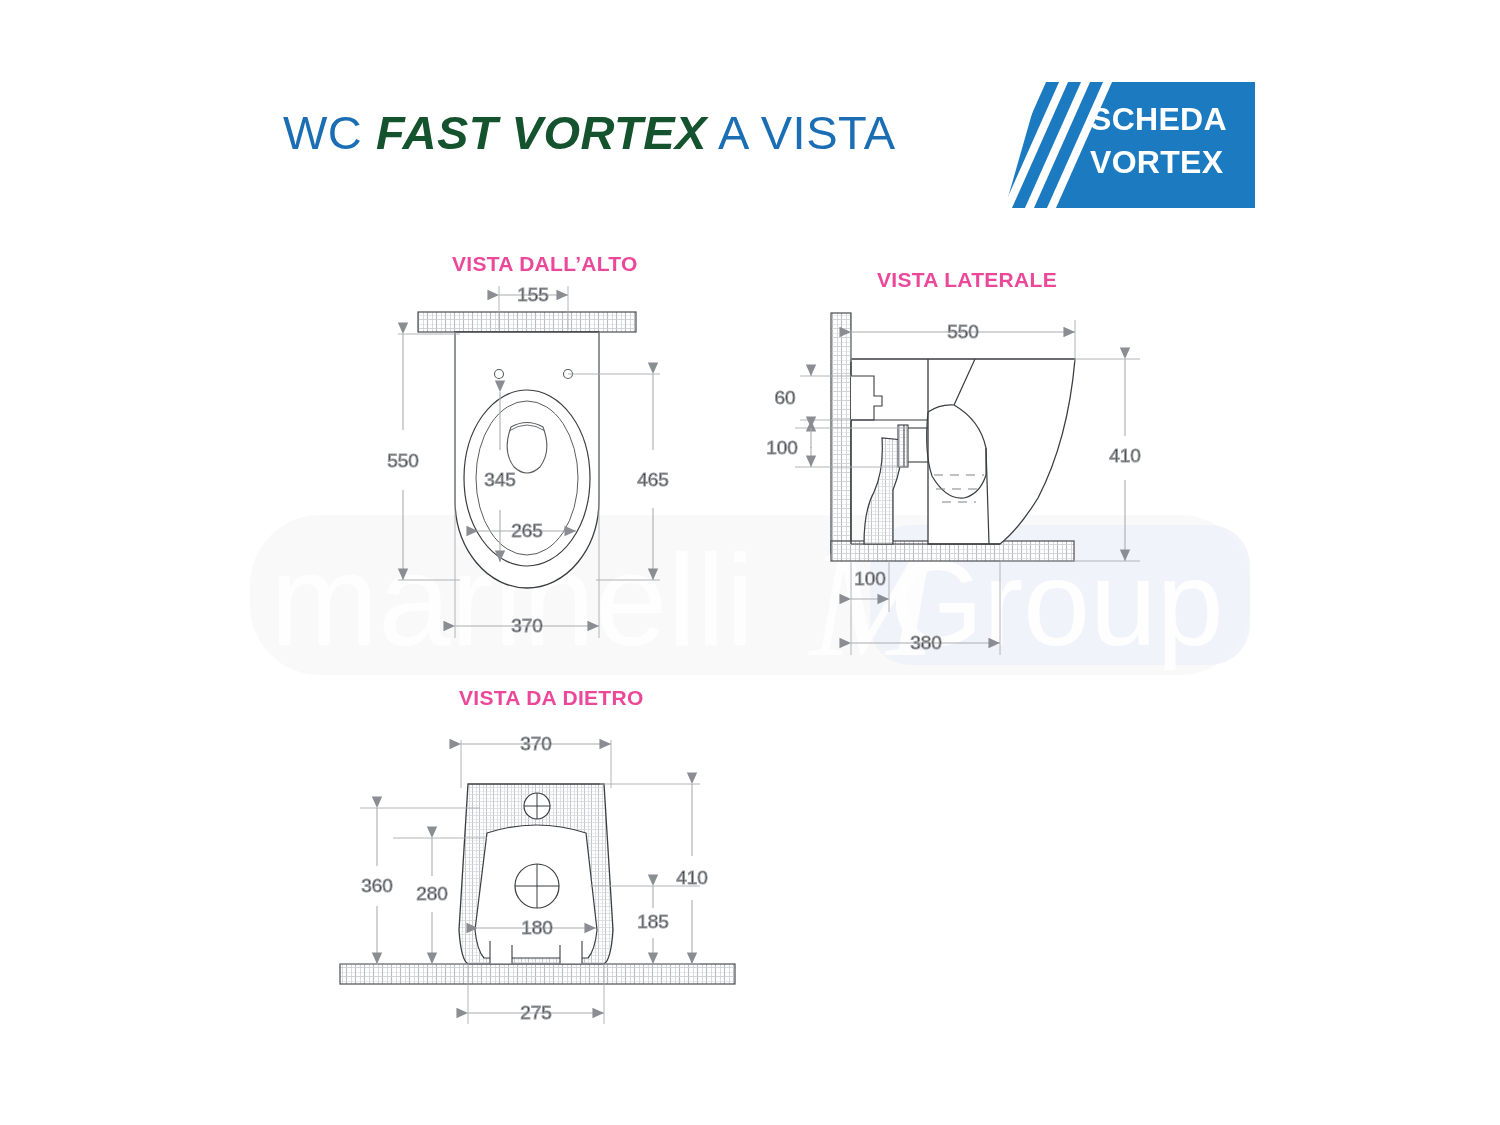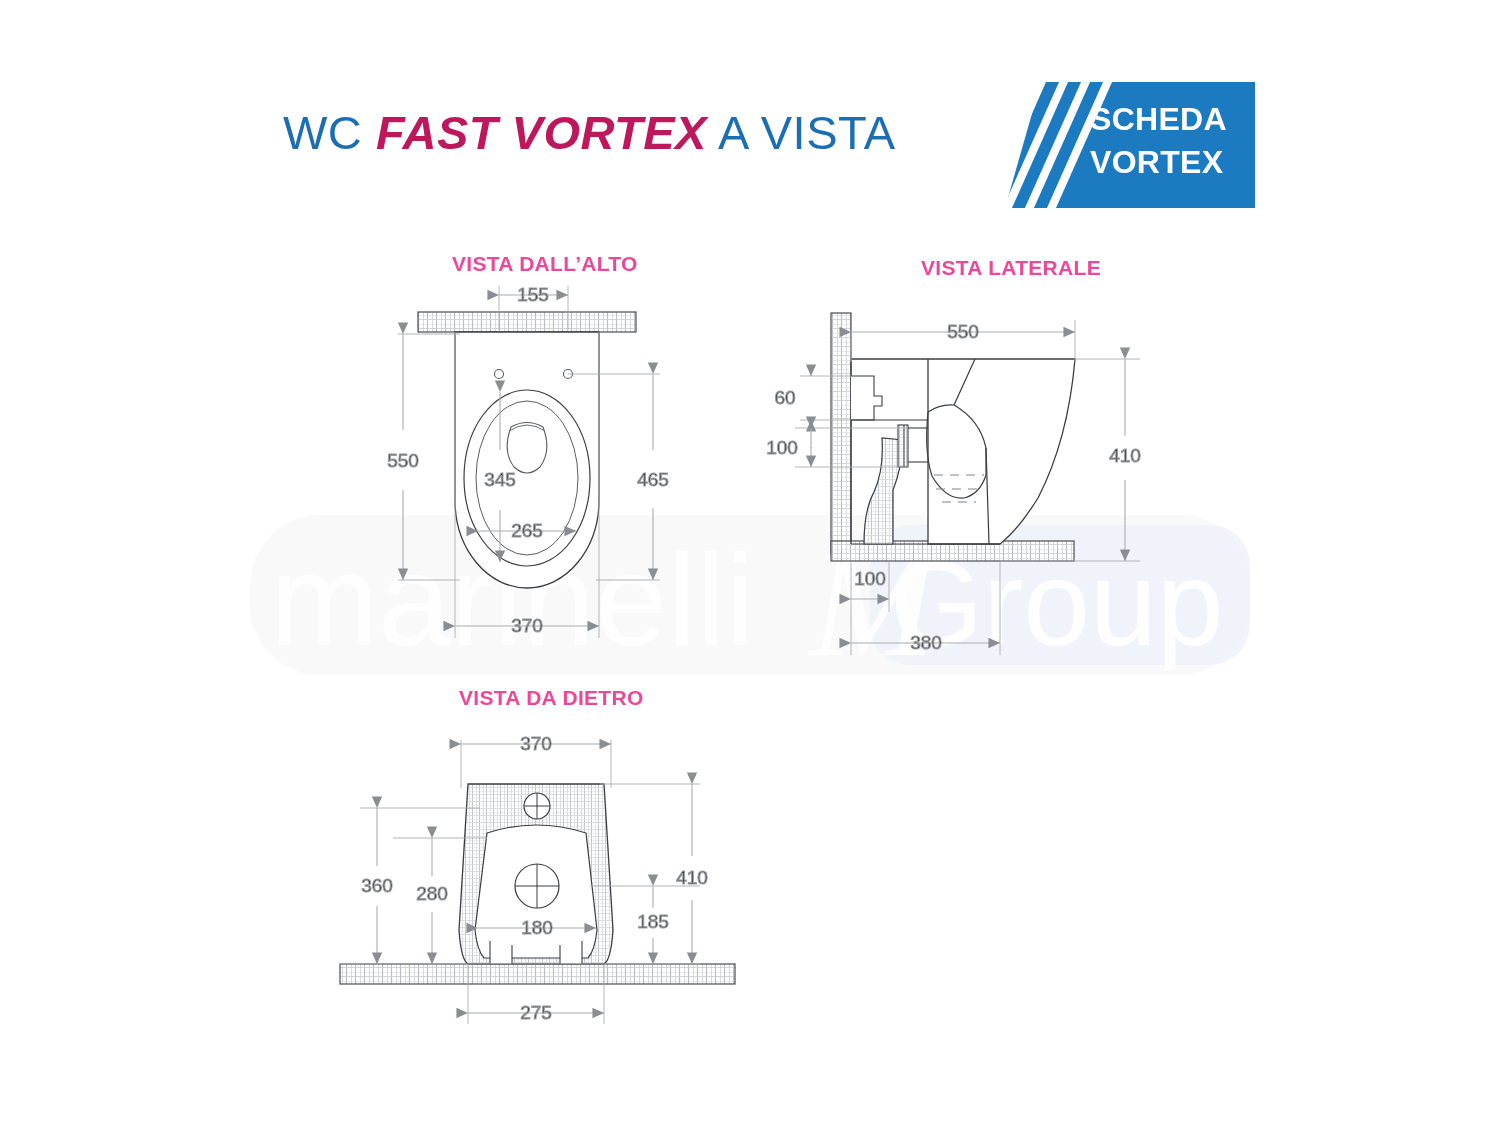--- a/index.html
+++ b/index.html
@@ -16,21 +16,21 @@
     position:absolute;left:250px;top:505px;width:1000px;height:180px;
     pointer-events:none;z-index:0;
   }
 
   
   .page-title{
     position:absolute;left:283px;top:105px;
     font-size:47px;letter-spacing:.5px;white-space:nowrap;
     color:#1b6eb4;font-weight:400;
   }
-  .page-title .em{font-weight:bold;font-style:italic;color:#be185d;}
+  .page-title .em{font-weight:bold;font-style:italic;color:#14532d;}
 
   .badge{
     position:absolute;left:965px;top:82px;width:290px;height:126px;
   }
   .badge-body{
     position:absolute;left:103px;top:0;width:187px;height:126px;
     background:#1b7ac0;
   }
   .badge-slant{
     position:absolute;left:40px;top:0;width:80px;height:126px;
@@ -47,21 +47,21 @@
     color:#fff;font-weight:bold;font-size:32px;line-height:43px;
     letter-spacing:.3px;
   }
 
   
   .view-title{
     position:absolute;color:#ec4899;font-weight:bold;font-size:21px;
     letter-spacing:.3px;white-space:nowrap;
   }
   #t-top{left:452px;top:252px;}
-  #t-side{left:877px;top:256px;margin-left:44px;}
+  #t-side{left:877px;top:268px;}
   #t-rear{left:452px;top:686px;margin-left:7px;}
 
   
   .draw{position:absolute;left:0;top:0;width:1500px;height:1125px;z-index:2;}
   .dimtext{
     font-family:"Liberation Sans", sans-serif;
     font-size:19px;fill:#1a1a1a;
   }
 </style>
 </head>

